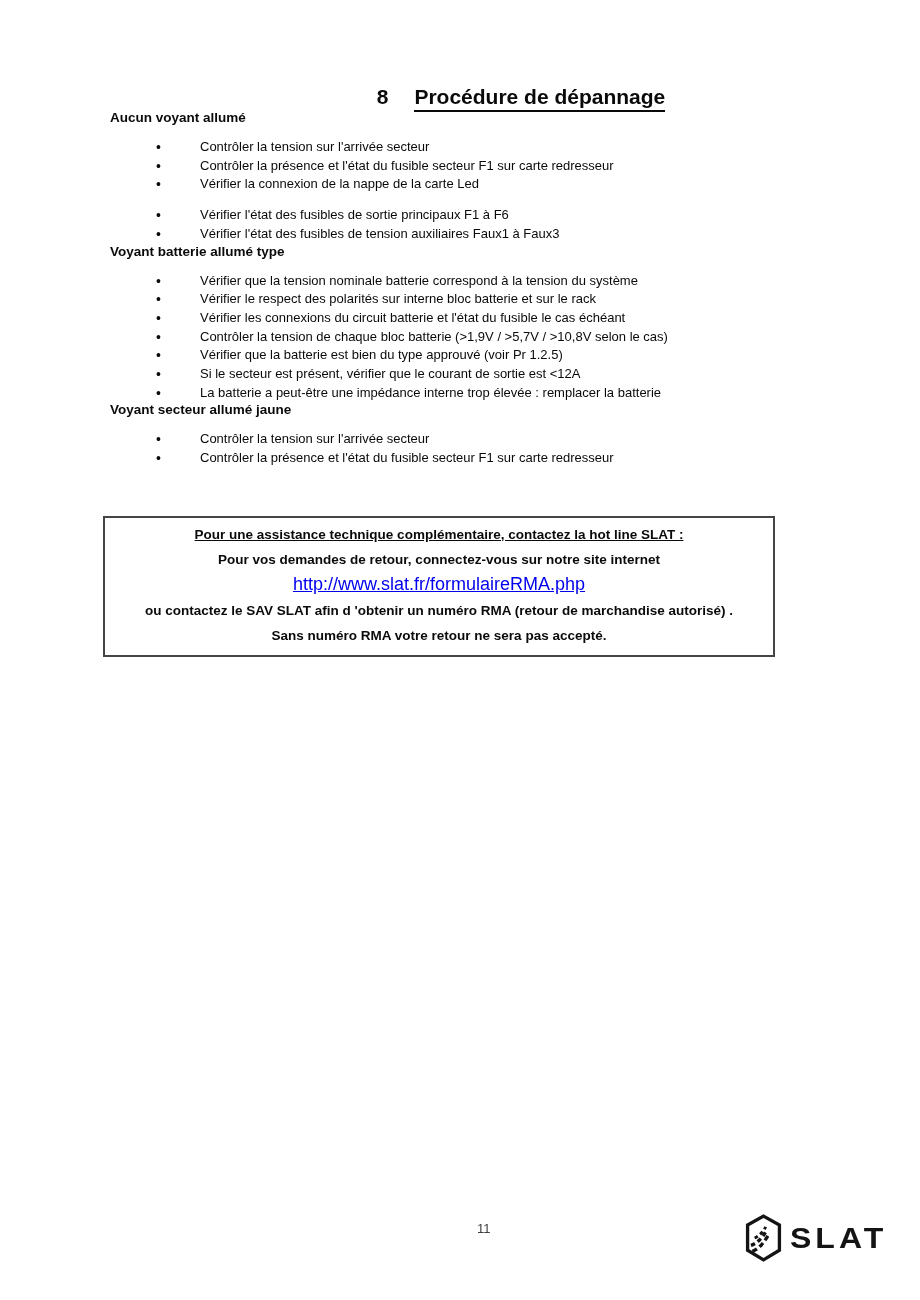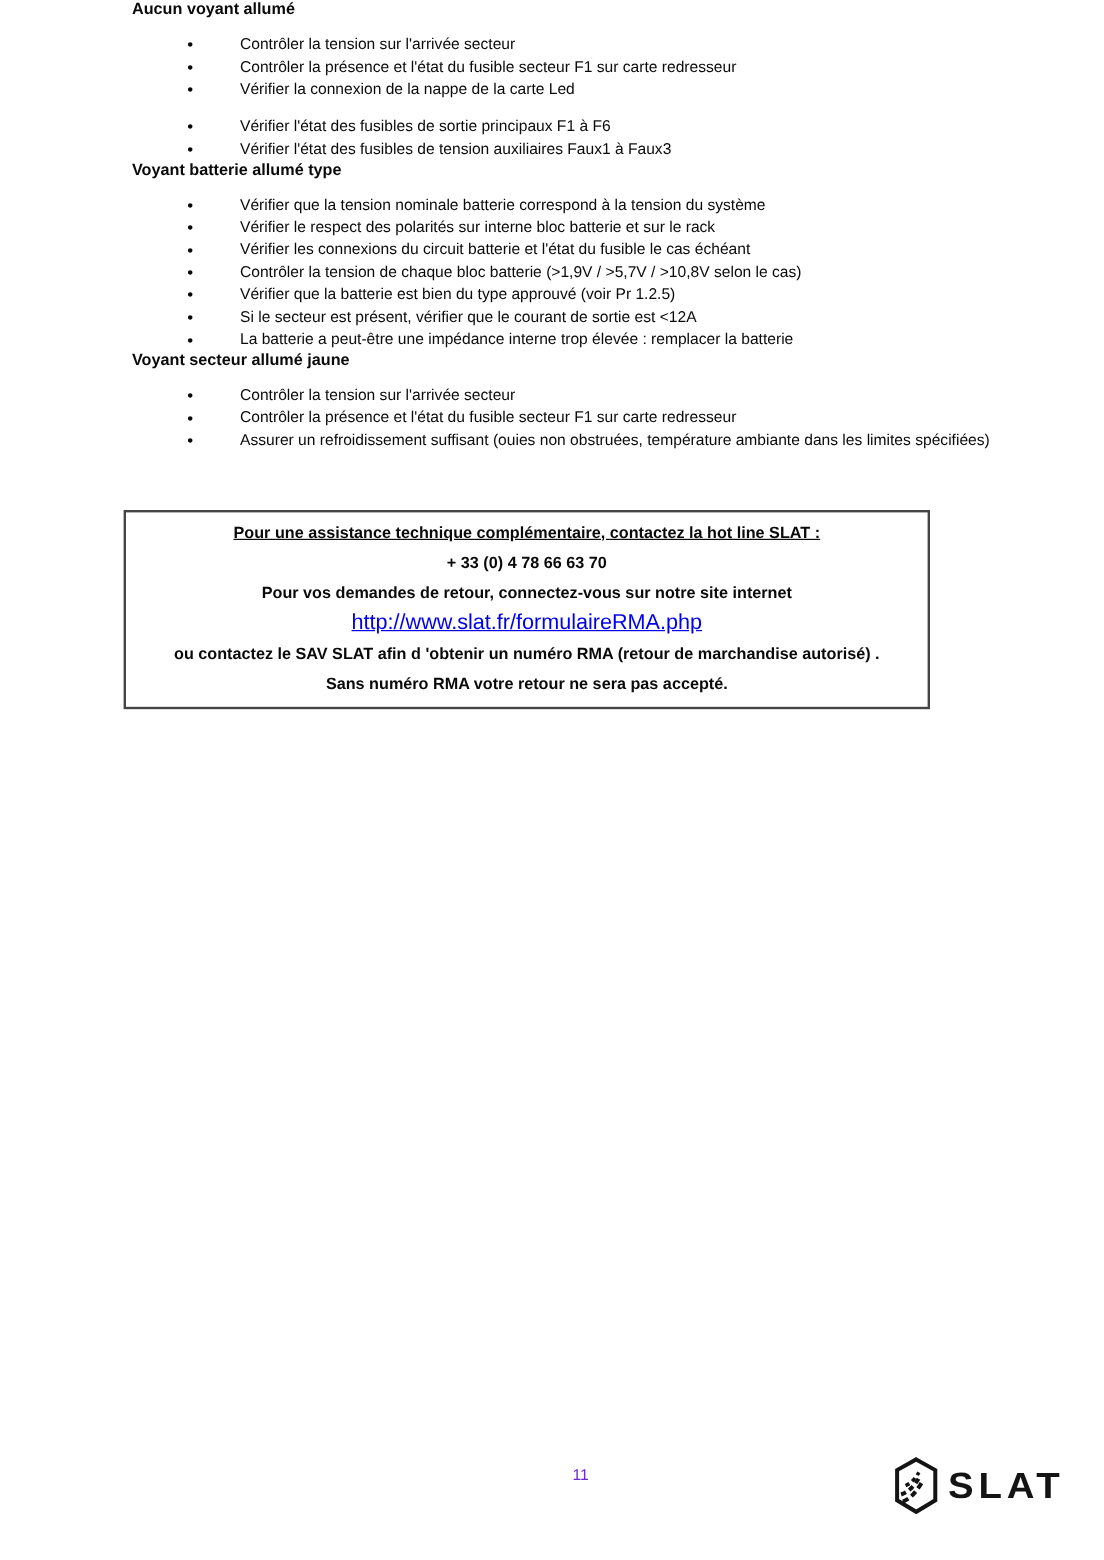--- a/index.html
+++ b/index.html
@@ -81,21 +81,21 @@
     color: #0000ee;
     text-decoration: underline;
     font-weight: normal;
     font-size: 18px;
   }
   .page-number {
     position: absolute;
     left: 477px;
     top: 1221px;
     font-size: 13px;
-    color: #6d28d9;
+    color: #404040;
   }
   .slat-logo {
     position: absolute;
     left: 745px;
     top: 1214px;
     display: flex;
     align-items: flex-end;
   }
   .slat-emblem { width: 37px; height: 48px; }
   .slat-wordmark {
@@ -106,20 +106,23 @@
     color: #141414;
     line-height: 48px;
     transform: scaleY(0.95);
   }
 </style>
 </head>
 <body>
 
 <div class="page">
 
+  <div class="doc-title">
+    <span class="num">8</span><span class="titletext">Procédure de dépannage</span>
+  </div>
 
   <div class="content">
 
     <h3 class="sec-heading mt-s1">Aucun voyant allumé</h3>
     <ul class="bullets">
       <li>Contrôler la tension sur l'arrivée secteur</li>
       <li>Contrôler la présence et l'état du fusible secteur F1 sur carte redresseur</li>
       <li>Vérifier la connexion de la nappe de la carte Led</li>
     </ul>
 
@@ -136,26 +139,24 @@
       <li>Contrôler la tension de chaque bloc batterie (&gt;1,9V / &gt;5,7V / &gt;10,8V selon le cas)</li>
       <li>Vérifier que la batterie est bien du type approuvé (voir Pr 1.2.5)</li>
       <li>Si le secteur est présent, vérifier que le courant de sortie est &lt;12A</li>
       <li>La batterie a peut-être une impédance interne trop élevée : remplacer la batterie</li>
     </ul>
 
     <h3 class="sec-heading mt-s4">Voyant secteur allumé jaune</h3>
     <ul class="bullets">
       <li>Contrôler la tension sur l'arrivée secteur</li>
       <li>Contrôler la présence et l'état du fusible secteur F1 sur carte redresseur</li>
-      <li>Assurer un refroidissement suffisant (ouies non obstruées, température ambiante dans les limites spécifiées)</li>
     </ul>
 
     <div class="contact-box">
       <div class="bx-line bx-underline">Pour une assistance technique complémentaire, contactez la hot line SLAT :</div>
-      <div class="bx-line">+ 33 (0) 4 78 66 63 70</div>
       <div class="bx-line">Pour vos demandes de retour, connectez-vous sur notre site internet</div>
       <div class="bx-line bx-link-line"><a href="#" class="rma-link">http://www.slat.fr/formulaireRMA.php</a></div>
       <div class="bx-line">ou contactez le SAV SLAT afin d 'obtenir un numéro RMA (retour de marchandise autorisé) .</div>
       <div class="bx-line">Sans numéro RMA votre retour ne sera pas accepté.</div>
     </div>
 
   </div>
 
   <div class="page-number">11</div>
 

